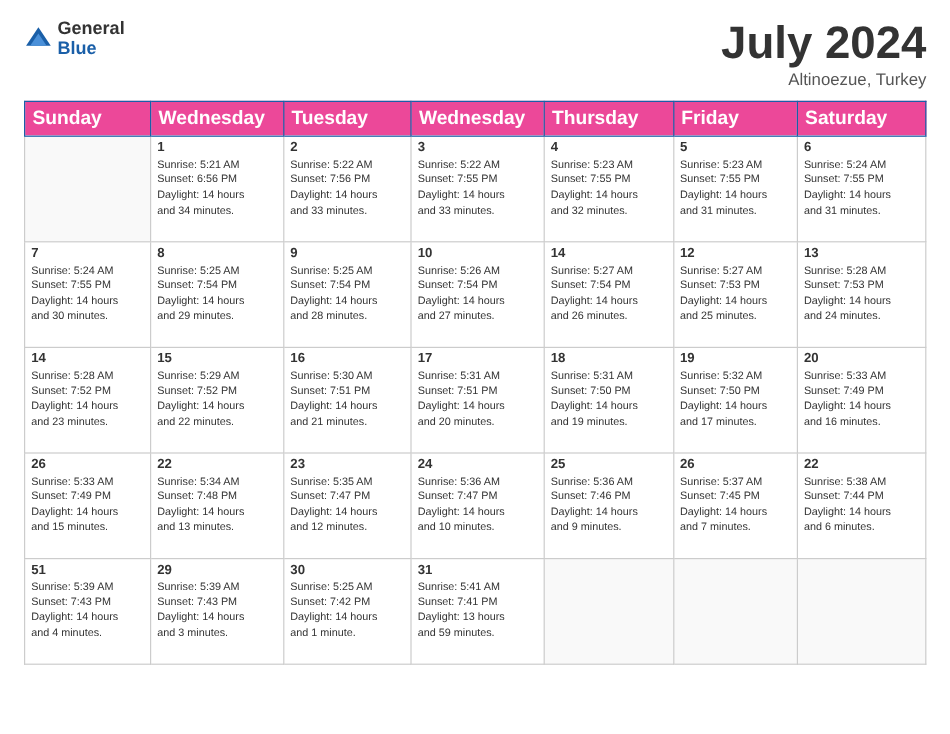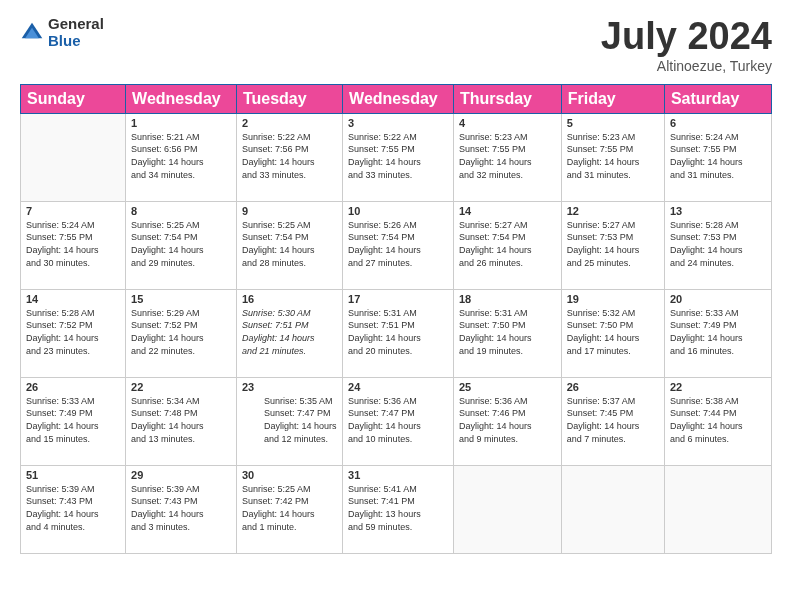--- a/index.html
+++ b/index.html
@@ -238,21 +238,21 @@
           </td>
           <td>
             <span class="day-number">15</span>
             <div class="day-info" style="white-space: pre-line;">Sunrise: 5:29 AM
 Sunset: 7:52 PM
 Daylight: 14 hours
 and 22 minutes.</div>
           </td>
           <td>
             <span class="day-number">16</span>
-            <div class="day-info" style="white-space: pre-line; font-style: italic;">Sunrise: 5:30 AM
+            <div class="day-info" style="white-space: pre-line;">Sunrise: 5:30 AM
 Sunset: 7:51 PM
 Daylight: 14 hours
 and 21 minutes.</div>
           </td>
           <td>
             <span class="day-number">17</span>
             <div class="day-info" style="white-space: pre-line;">Sunrise: 5:31 AM
 Sunset: 7:51 PM
 Daylight: 14 hours
 and 20 minutes.</div>
@@ -289,21 +289,21 @@
           </td>
           <td>
             <span class="day-number">22</span>
             <div class="day-info" style="white-space: pre-line;">Sunrise: 5:34 AM
 Sunset: 7:48 PM
 Daylight: 14 hours
 and 13 minutes.</div>
           </td>
           <td>
             <span class="day-number">23</span>
-            <div class="day-info" style="white-space: pre-line; margin-left: 22px;">Sunrise: 5:35 AM
+            <div class="day-info" style="white-space: pre-line;">Sunrise: 5:35 AM
 Sunset: 7:47 PM
 Daylight: 14 hours
 and 12 minutes.</div>
           </td>
           <td>
             <span class="day-number">24</span>
             <div class="day-info" style="white-space: pre-line;">Sunrise: 5:36 AM
 Sunset: 7:47 PM
 Daylight: 14 hours
 and 10 minutes.</div>

